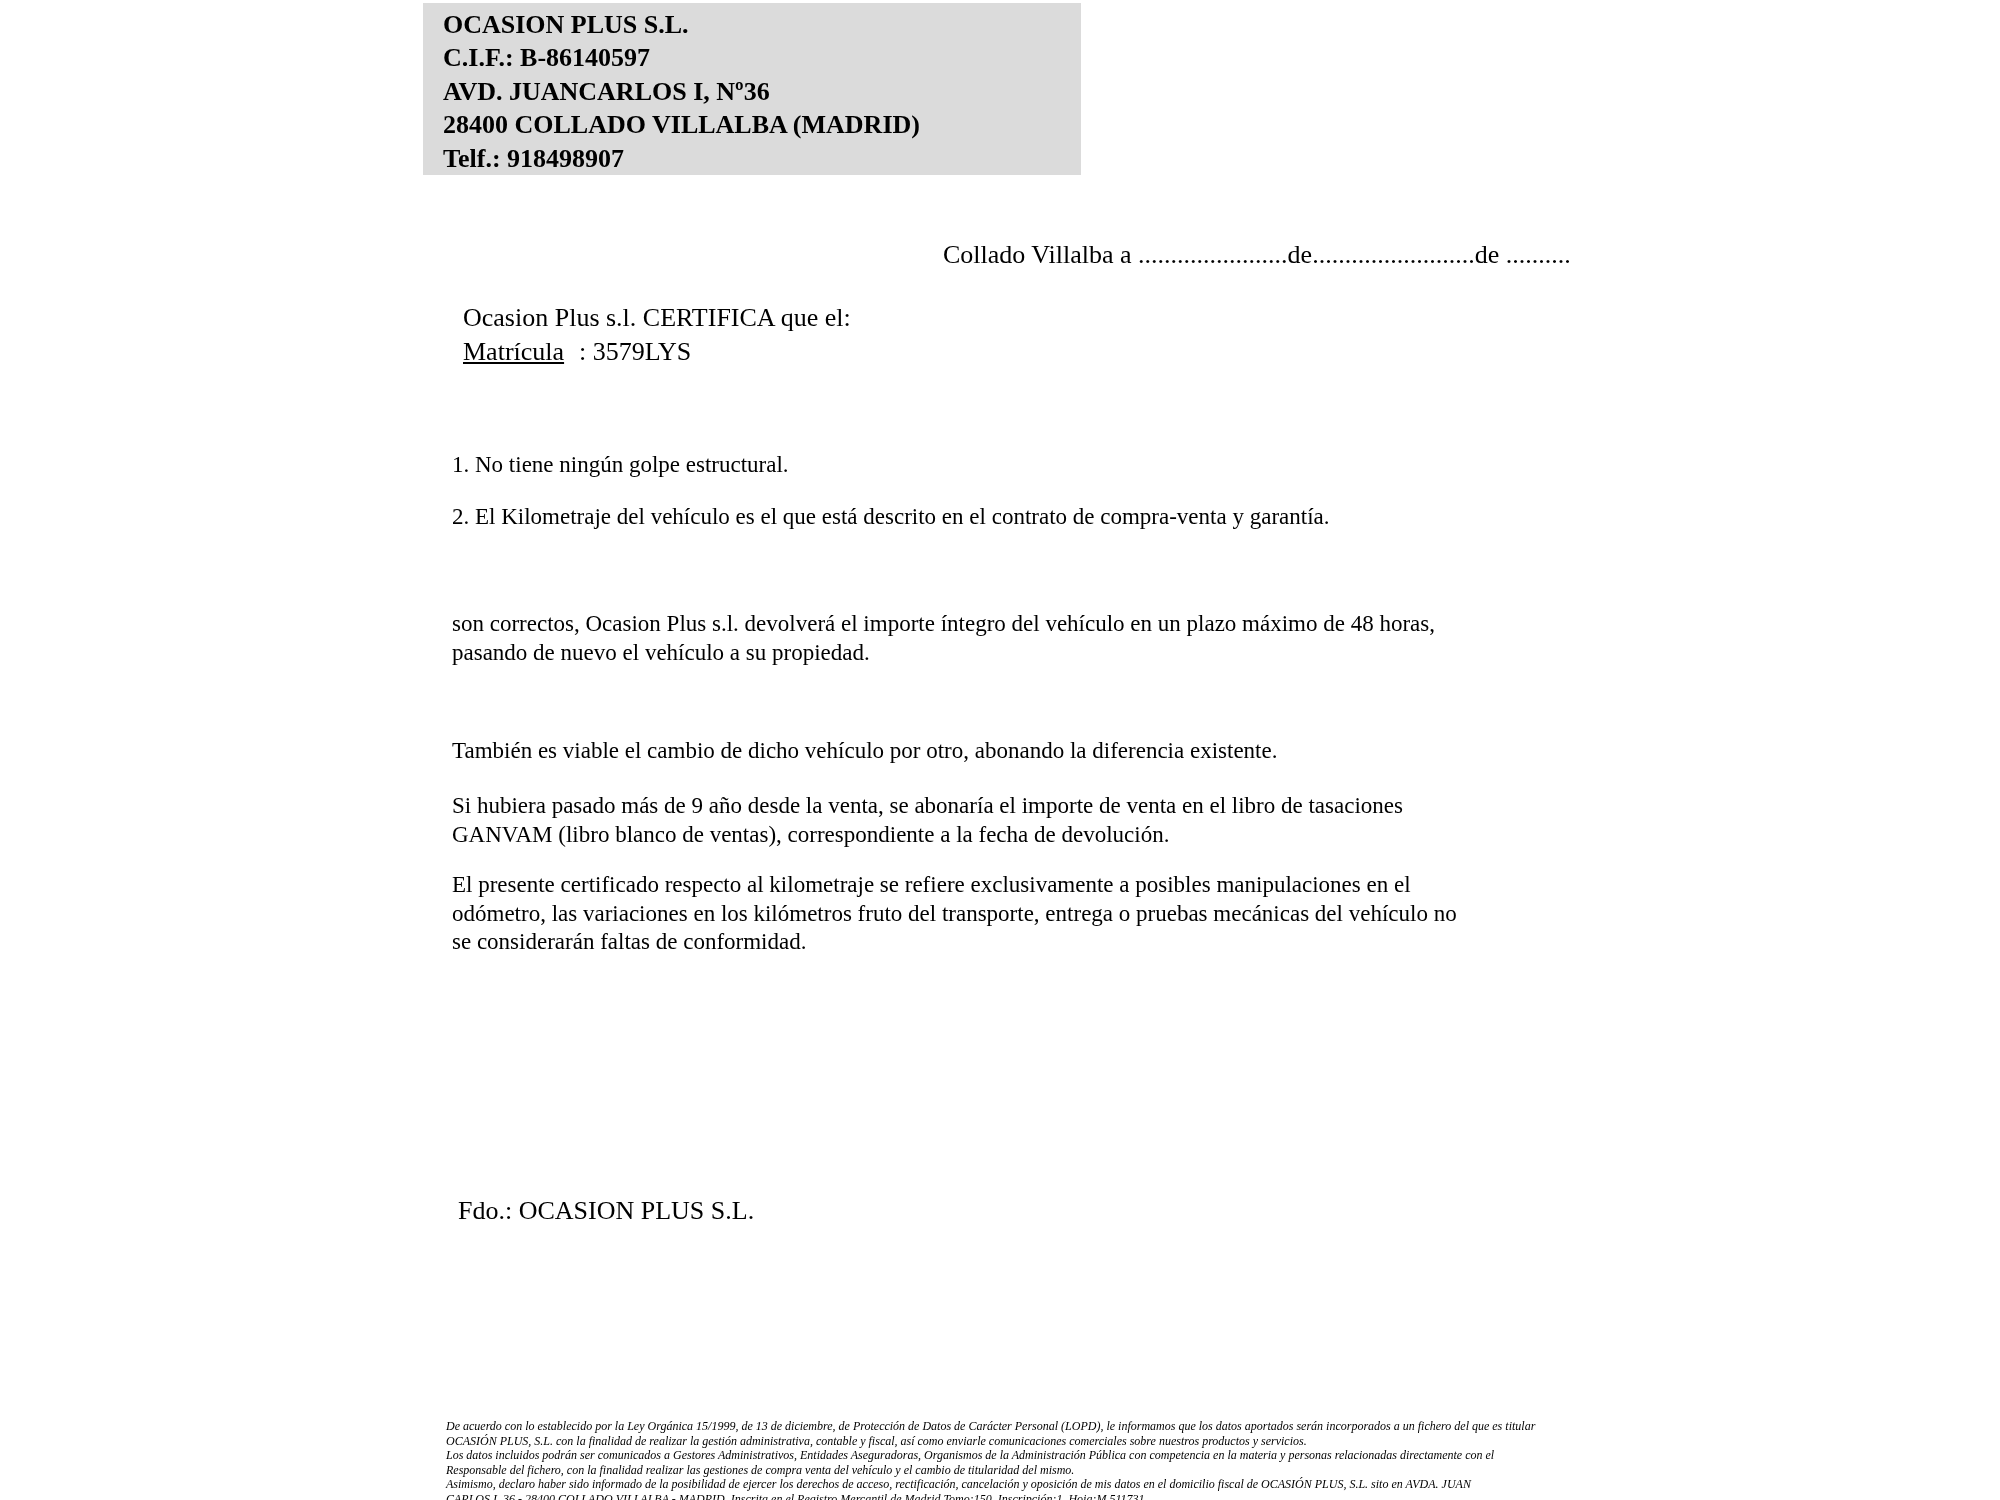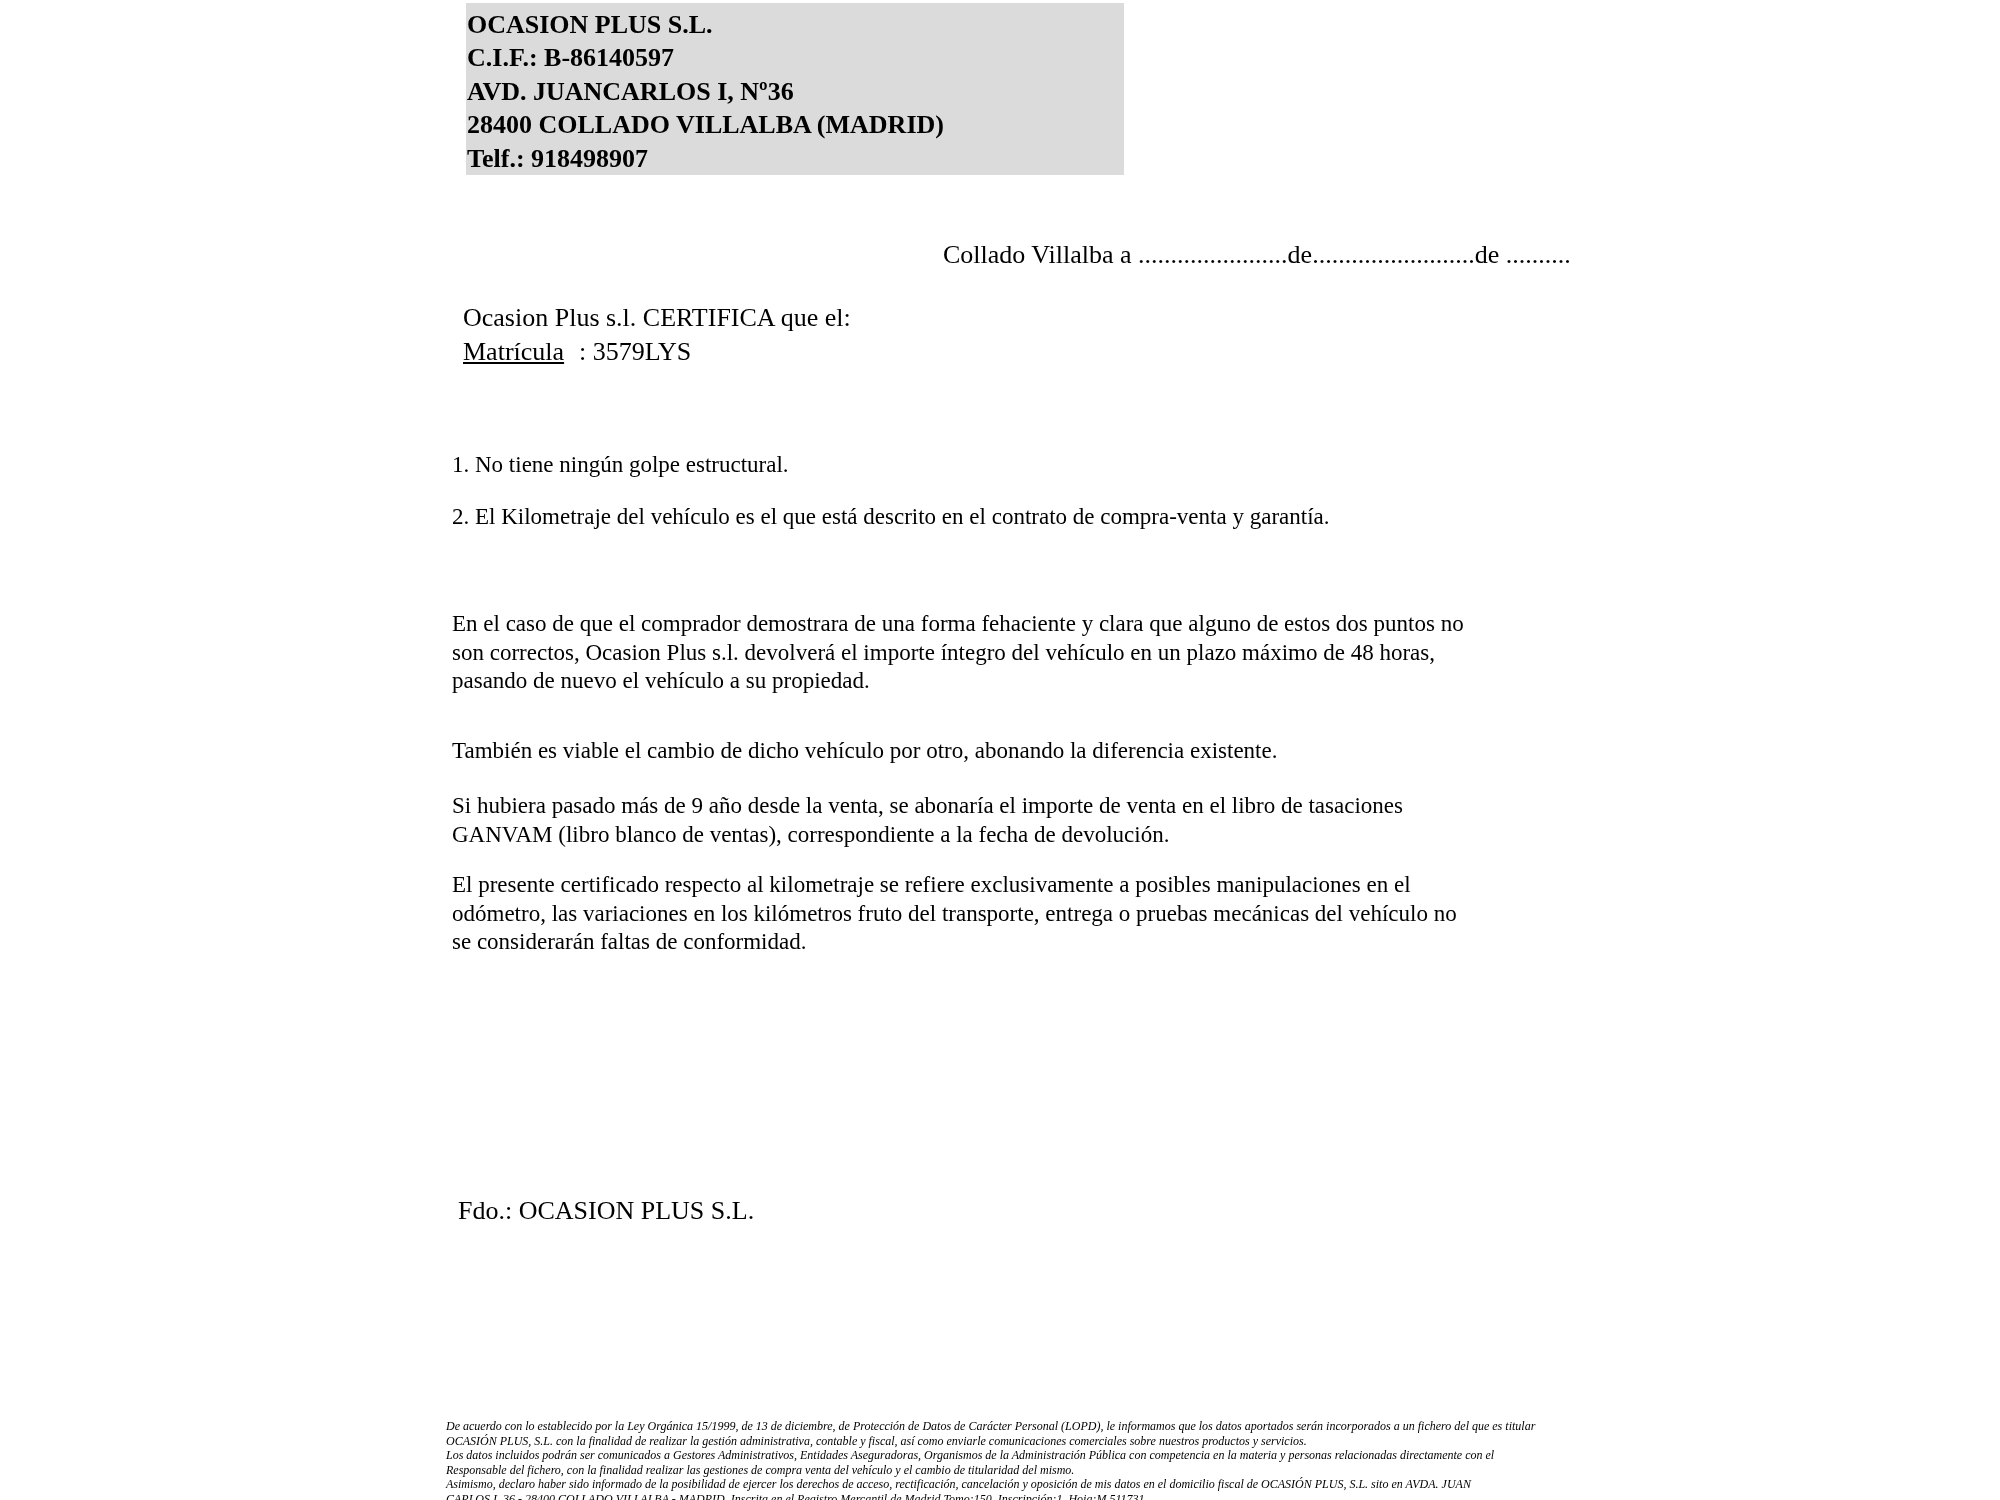--- a/index.html
+++ b/index.html
@@ -7,26 +7,26 @@
     position: relative;
     width: 2000px;
     height: 1500px;
     background: #ffffff;
     color: #000000;
     font-family: "Liberation Serif", serif;
     overflow: hidden;
   }
   .header-box {
     position: absolute;
-    left: 466px;
+    left: 423px;
     top: 3px;
     width: 658px;
     height: 172px;
     background: #dbdbdb;
-    padding: 5px 0 0 1px;
+    padding: 5px 0 0 20px;
     box-sizing: border-box;
   }
   .header-box .hline {
     font-weight: bold;
     font-size: 26px;
     line-height: 33.4px;
     white-space: nowrap;
   }
   .date-line {
     position: absolute;
@@ -100,21 +100,20 @@
     <div class="field-row">
       <span class="field-label-wrap"><span class="field-label">Matrícula</span></span>
       <span>: 3579LYS</span>
     </div>
   </div>
 
   <div class="point point-1">1. No tiene ningún golpe estructural.</div>
   <div class="point point-2">2. El Kilometraje del vehículo es el que está descrito en el contrato de compra-venta y garantía.</div>
 
   <div class="para para-1">
-    <div>En el caso de que el comprador demostrara de una forma fehaciente y clara que alguno de estos dos puntos no</div>
     <div>son correctos, Ocasion Plus s.l. devolverá el importe íntegro del vehículo en un plazo máximo de 48 horas,</div>
     <div>pasando de nuevo el vehículo a su propiedad.</div>
   </div>
 
   <div class="para para-2">
     <div>También es viable el cambio de dicho vehículo por otro, abonando la diferencia existente.</div>
   </div>
 
   <div class="para para-3">
     <div>Si hubiera pasado más de 9 año desde la venta, se abonaría el importe de venta en el libro de tasaciones</div>

